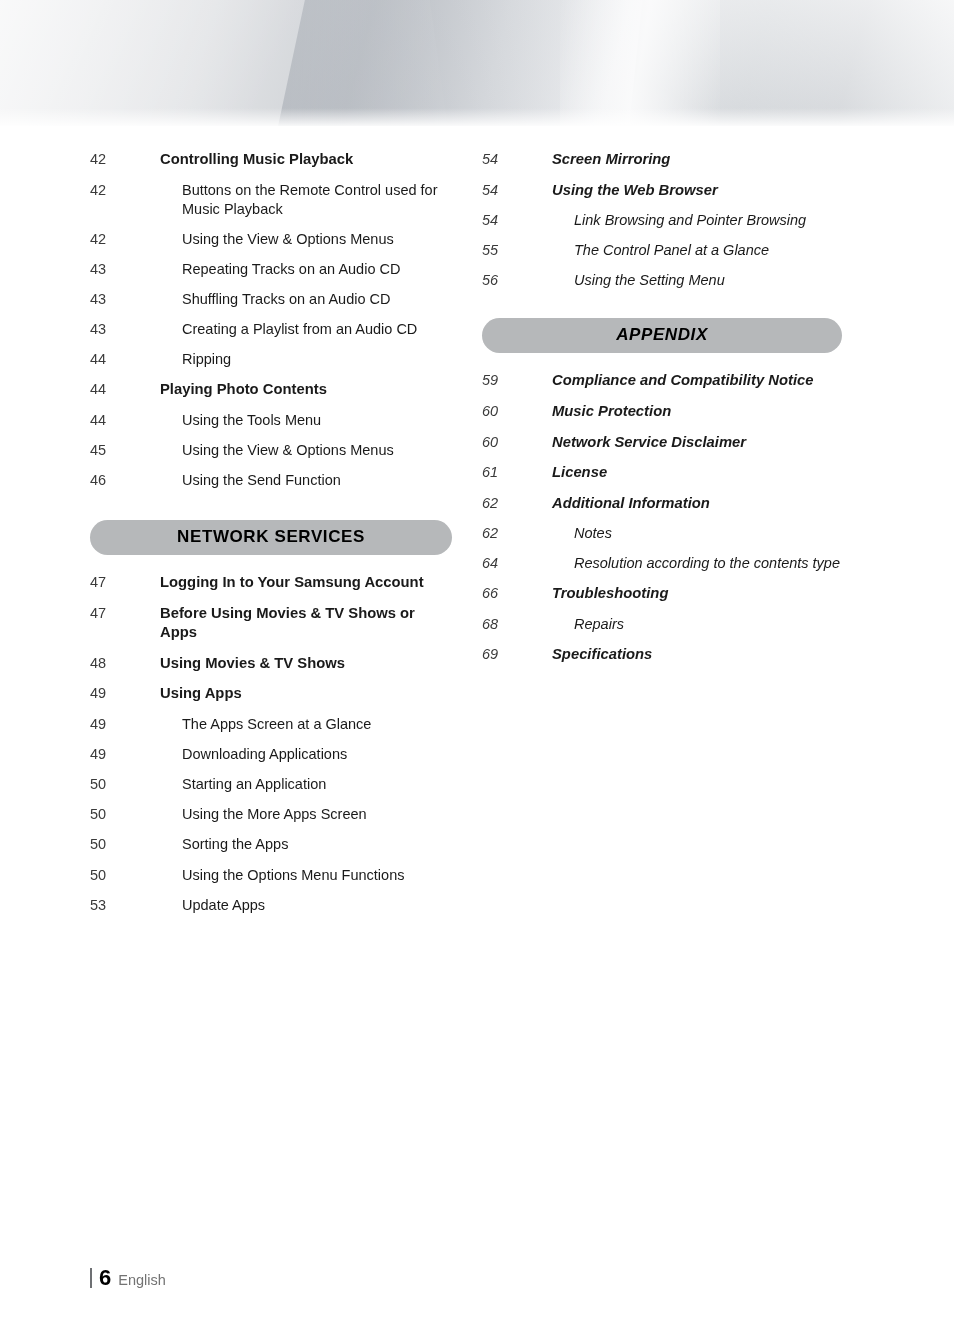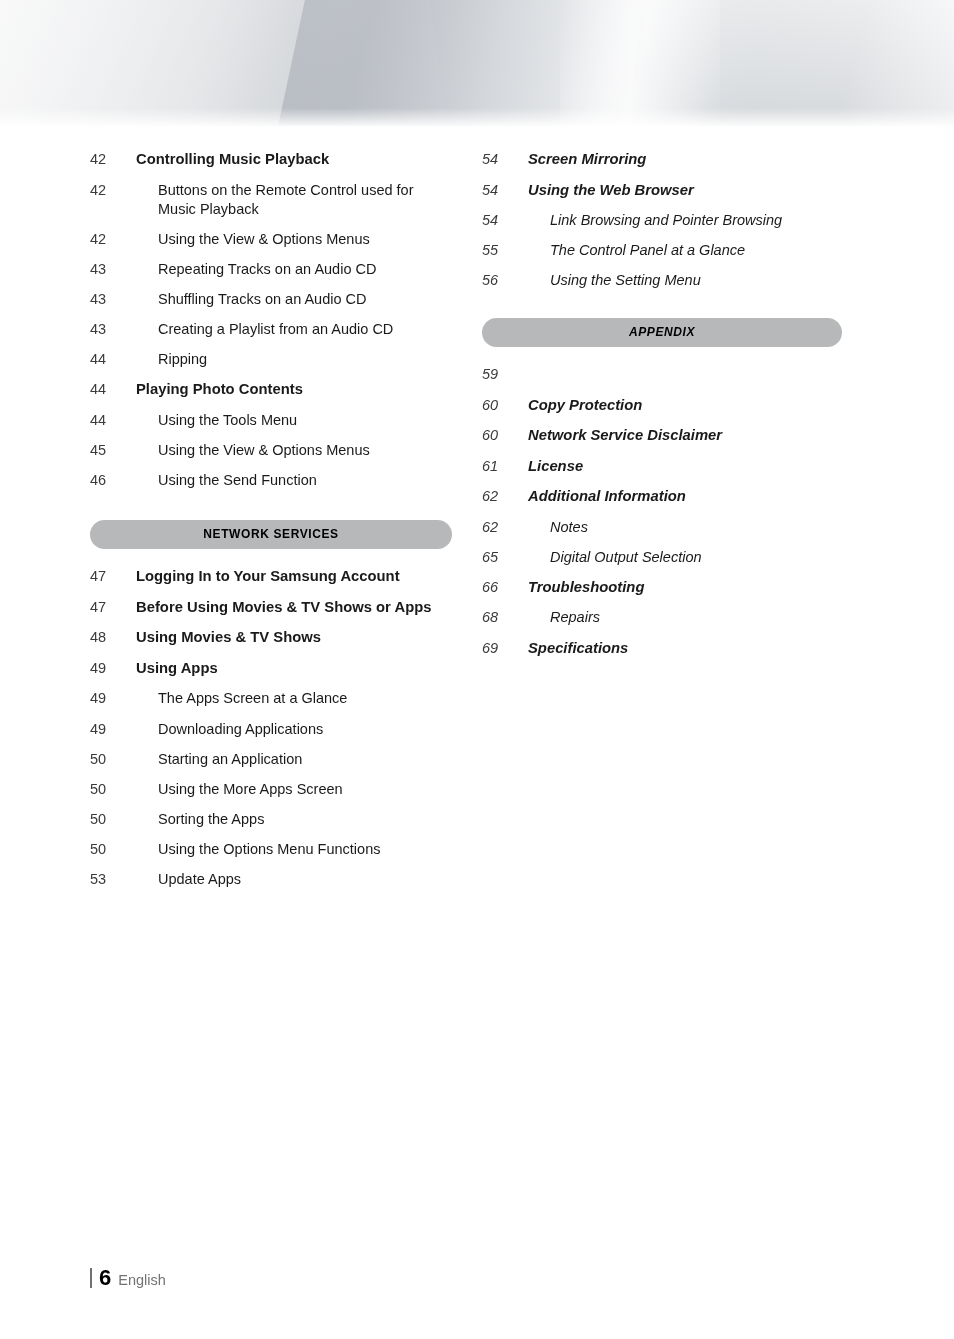--- a/index.html
+++ b/index.html
@@ -84,21 +84,21 @@
     position: absolute;
     top: 0;
   }
   .col-left { left: 90px; width: 362px; }
   .col-right { left: 482px; width: 360px; font-style: italic; }
 
   .section-head {
     background: #b6b8ba;
     color: #000000;
     font-weight: bold;
-    font-size: 12px;
+    font-size: 17px;
     text-align: center;
     letter-spacing: 0.6px;
     padding: 7px 0 8px 0;
     margin: 30px 0 18px 0;
     border-radius: 18px;
   }
   .col-right .section-head { margin-top: 28px; }
 
   .entry {
     display: flex;
@@ -110,20 +110,21 @@
     width: 46px;
     flex: 0 0 46px;
     font-size: 14.5px;
     color: #3a3a3a;
     text-align: left;
     padding-top: 0px;
   }
   .entry .txt {
     font-size: 14.5px;
     color: #1a1a1a;
+    margin-left: 24px;
   }
   .entry.lvl1 .txt {
     font-weight: bold;
     font-size: 14.8px;
   }
   .entry.lvl2 .txt {
     font-weight: normal;
     padding-left: 22px;
   }
   .entry.lvl2 .pg { color: #3a3a3a; }
@@ -291,44 +292,45 @@
           <span class="pg">56</span>
           <span class="txt">Using the Setting Menu</span>
         </div>
       </div>
 
       <div class="section-head">APPENDIX</div>
 
       <div>
         <div class="entry lvl1">
           <span class="pg">59</span>
+          <span class="txt">Compliance and Compatibility Notice</span>
         </div>
         <div class="entry lvl1">
           <span class="pg">60</span>
-          <span class="txt">Copy Protection</span>
+          <span class="txt">Music Protection</span>
         </div>
         <div class="entry lvl1">
           <span class="pg">60</span>
           <span class="txt">Network Service Disclaimer</span>
         </div>
         <div class="entry lvl1">
           <span class="pg">61</span>
           <span class="txt">License</span>
         </div>
         <div class="entry lvl1">
           <span class="pg">62</span>
           <span class="txt">Additional Information</span>
         </div>
         <div class="entry lvl2">
           <span class="pg">62</span>
           <span class="txt">Notes</span>
         </div>
         <div class="entry lvl2">
-          <span class="pg">65</span>
-          <span class="txt">Digital Output Selection</span>
+          <span class="pg">64</span>
+          <span class="txt">Resolution according to the contents type</span>
         </div>
         <div class="entry lvl1">
           <span class="pg">66</span>
           <span class="txt">Troubleshooting</span>
         </div>
         <div class="entry lvl2">
           <span class="pg">68</span>
           <span class="txt">Repairs</span>
         </div>
         <div class="entry lvl1">

